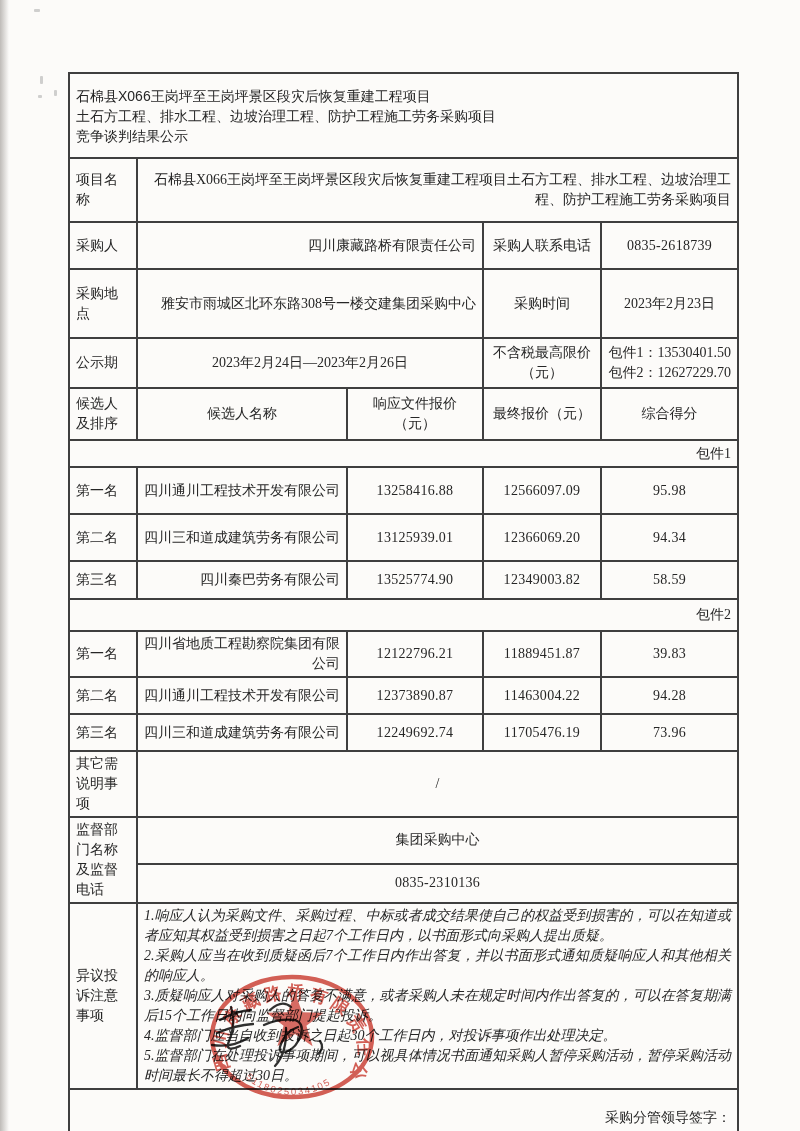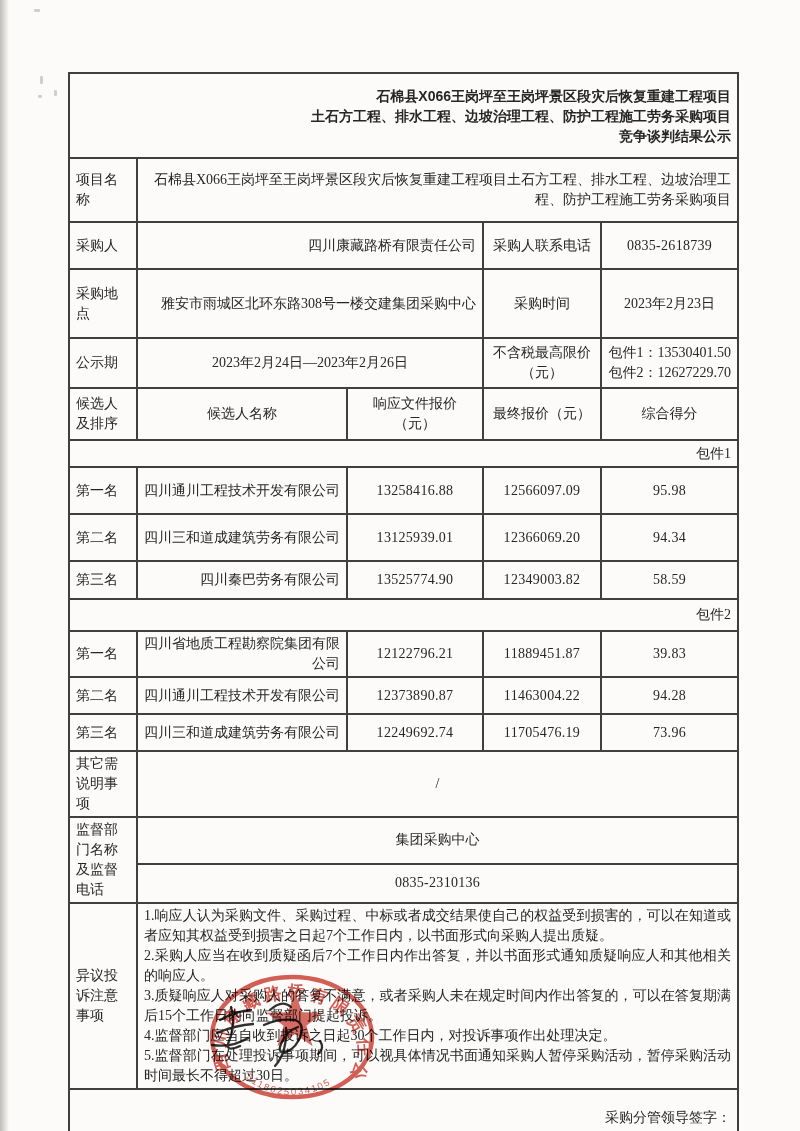--- a/index.html
+++ b/index.html
@@ -21,29 +21,29 @@
     border:2px solid #3f3f3f;
     padding:2px 6px;vertical-align:middle;
     font-size:14px;line-height:20px;
     word-break:break-all;
   }
   td.lab{padding:2px 3px;text-align:left;}
   .c{text-align:center;margin-top:40px;}
   .l{text-align:right;}
   .title-cell{
     font-family:"Liberation Sans","DejaVu Sans",sans-serif;
-    font-weight:bold;font-size:20px;line-height:27px;text-align:right;
+    font-weight:normal;font-size:20px;line-height:27px;text-align:left;
     padding:1px 4px;
   }
   .proj{font-size:15px;line-height:23px;}
   .band{text-align:right;font-size:14px;}
   .maxprice{font-size:13.5px;line-height:19px;padding-left:8px;}
   .notice{
     font-size:15px;line-height:25px;text-align:justify;
-    padding:3px 8px;vertical-align:top;
+    padding:3px 8px;vertical-align:top;font-style:italic;
   }
   .num{letter-spacing:.3px;}
 
   
   .r-title td{height:79px;}
   .r-proj td{height:58px;}
   .r-purch td{height:41px;}
   .r-loc td{height:63px;}
   .r-pub td{height:44px;}
   .r-head td{height:46px;}

